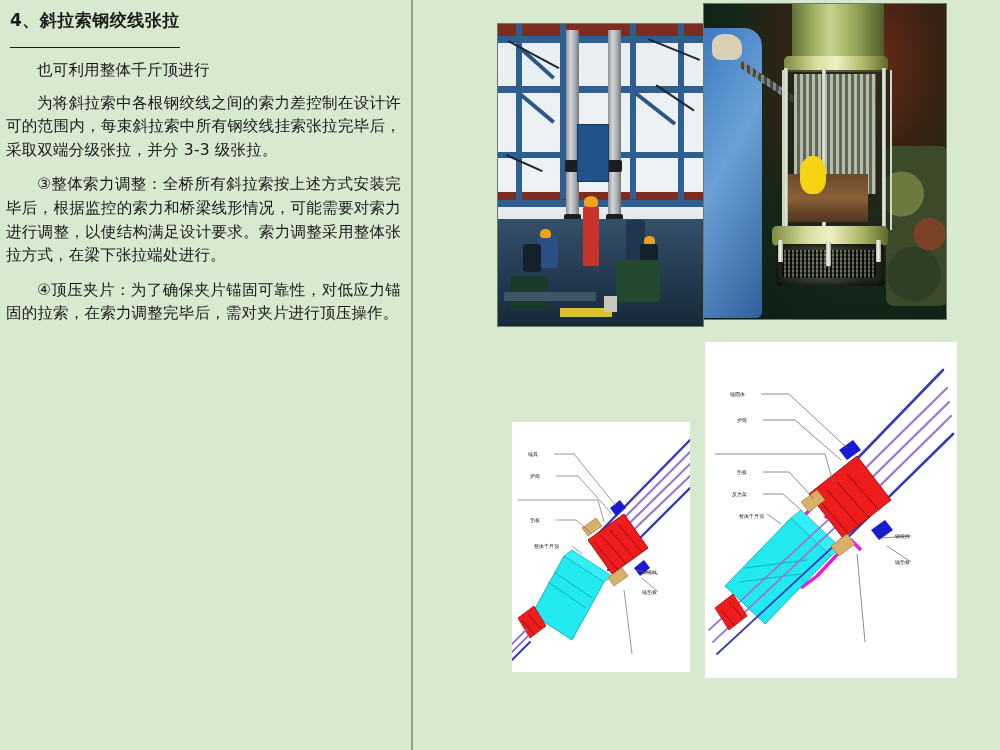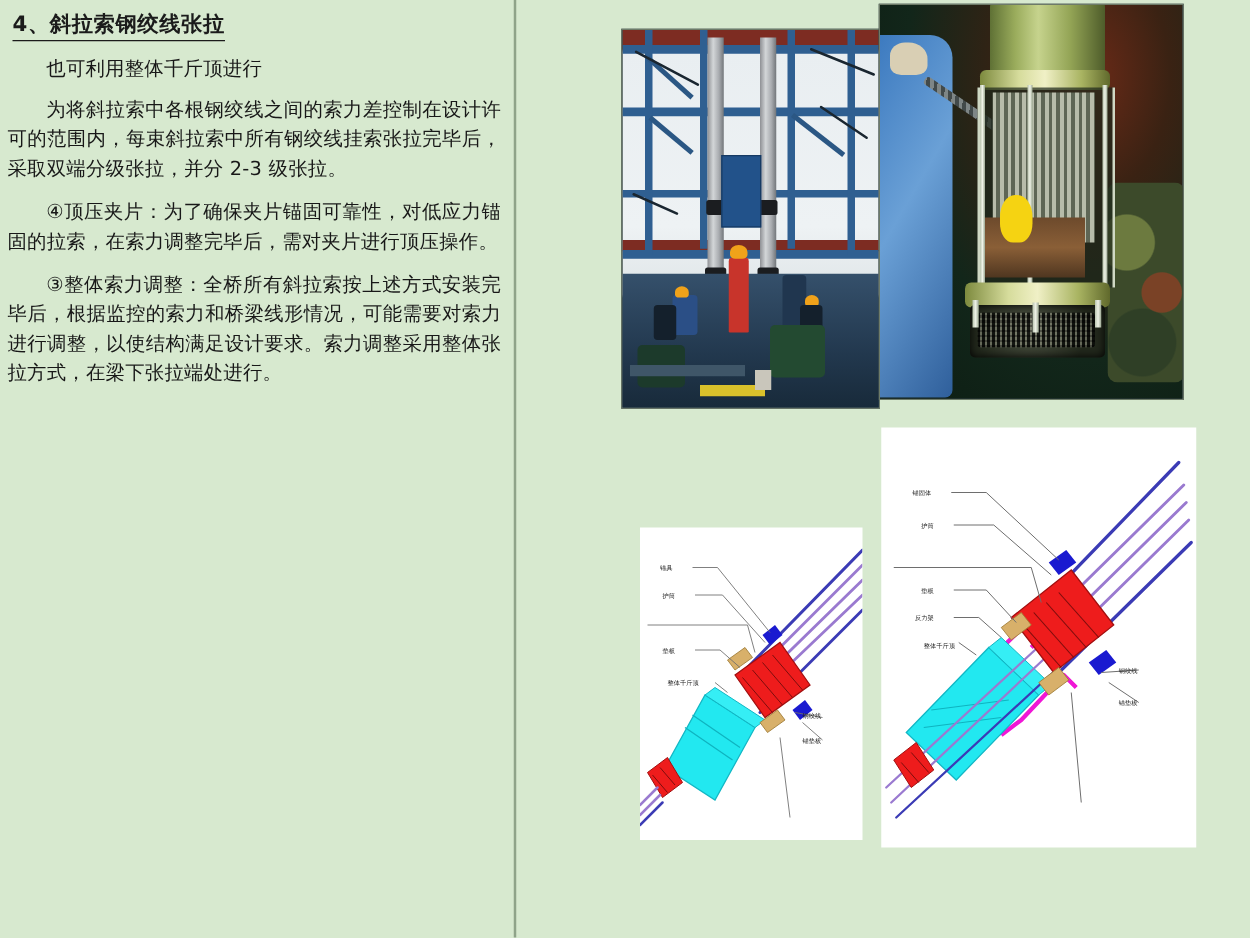--- a/index.html
+++ b/index.html
@@ -32,21 +32,21 @@
     border-right: 2px solid #8fa389;
   }
   .slide-title {
     font-size: 17px;
     font-weight: bold;
     color: #1b1b1b;
     letter-spacing: 0.5px;
     margin: 4px 0 2px 4px;
     display: inline-block;
     border-bottom: 1.5px solid #1b1b1b;
-    padding-bottom: 1px;
+    padding-bottom: 16px;
     line-height: 1.25;
   }
   .para {
     font-size: 15.5px;
     color: #181818;
     line-height: 1.52;
     margin: 9px 0 0 0;
     text-align: justify;
     text-justify: inter-ideograph;
     letter-spacing: 0.2px;
@@ -206,23 +206,23 @@
 </style>
 </head>
 <body>
 
 <div id="slide">
 
   <div id="text-column">
     <div class="slide-title">4、斜拉索钢绞线张拉</div>
 
     <p class="para">也可利用整体千斤顶进行</p>
-    <p class="para">为将斜拉索中各根钢绞线之间的索力差控制在设计许可的范围内，每束斜拉索中所有钢绞线挂索张拉完毕后，采取双端分级张拉，并分 2-3 级张拉。</p>
+    <p class="para">为将斜拉索中各根钢绞线之间的索力差控制在设计许可的范围内，每束斜拉索中所有钢绞线挂索张拉完毕后，采取双端分级张拉，并分 3-3 级张拉。</p>
+    <p class="para tight">③整体索力调整：全桥所有斜拉索按上述方式安装完毕后，根据监控的索力和桥梁线形情况，可能需要对索力进行调整，以使结构满足设计要求。索力调整采用整体张拉方式，在梁下张拉端处进行。</p>
     <p class="para tight">④顶压夹片：为了确保夹片锚固可靠性，对低应力锚固的拉索，在索力调整完毕后，需对夹片进行顶压操作。</p>
-    <p class="para tight">③整体索力调整：全桥所有斜拉索按上述方式安装完毕后，根据监控的索力和桥梁线形情况，可能需要对索力进行调整，以使结构满足设计要求。索力调整采用整体张拉方式，在梁下张拉端处进行。</p>
   </div>
 
   <div id="media-column">
 
     <div class="photo" id="photo-site">
       <div class="layer sky"></div>
 
       <div class="layer beam-h" style="top:12px;"></div>
       <div class="layer beam-h" style="top:62px;"></div>
       <div class="layer beam-h" style="top:128px;height:6px;"></div>

